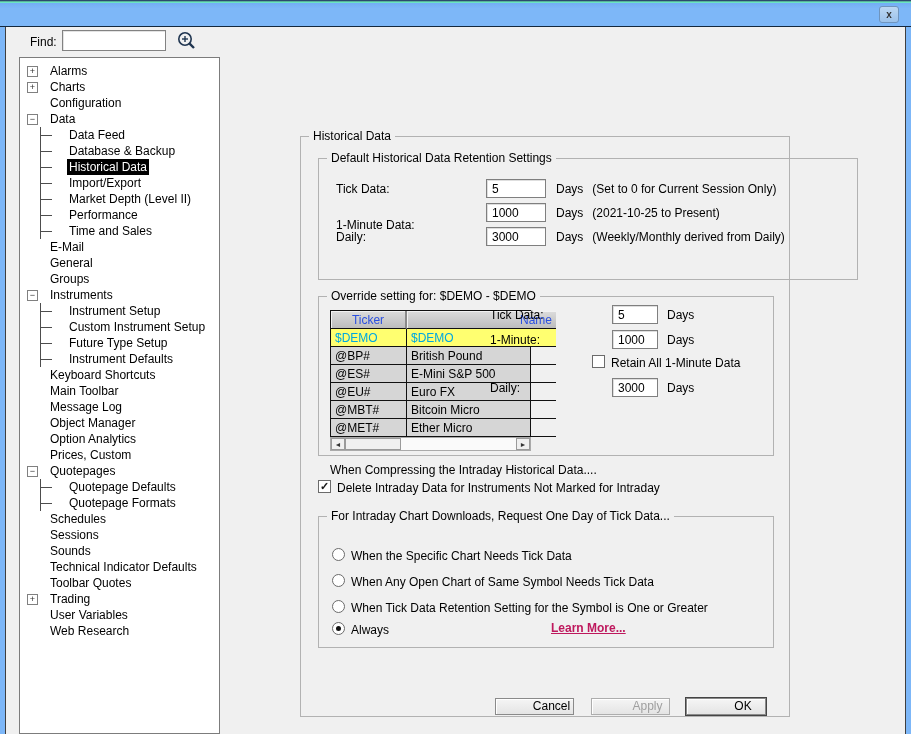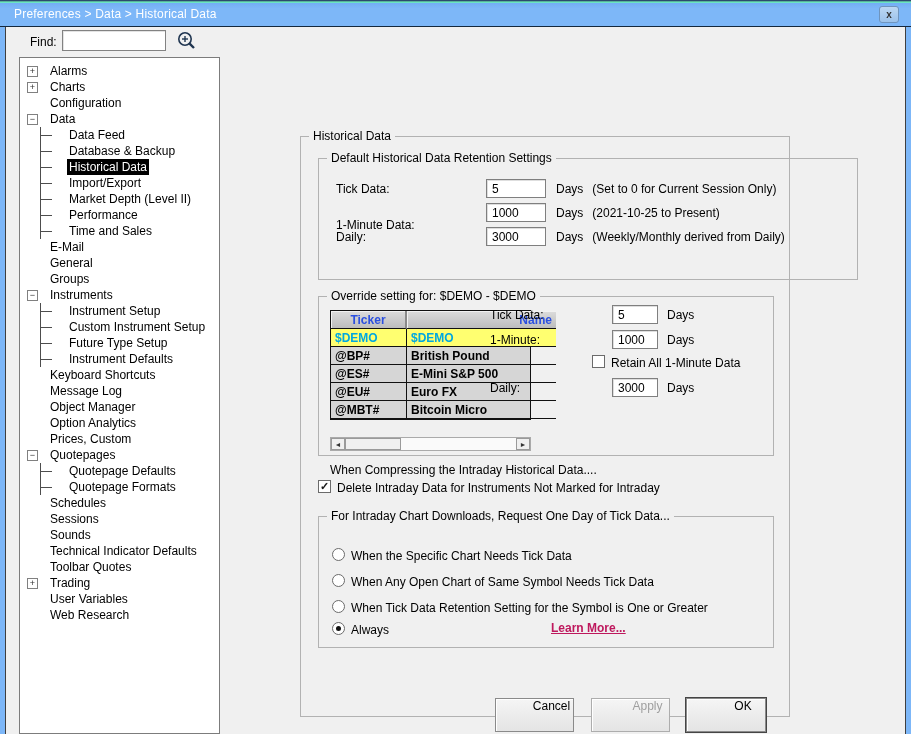--- a/index.html
+++ b/index.html
@@ -50,48 +50,47 @@
   .checkbox { position:absolute; width:13px; height:13px; background:#fff; border:1px solid #6b6b6b; 
               text-align:center; line-height:11px; font-size:11px; font-weight:bold; color:#1a1a1a; }
   .checkbox.checked::after { content:"\2713"; }
   .radio { position:absolute; width:13px; height:13px; border:1px solid #6b6b6b; border-radius:50%; background:#fff; }
   .radio.on::after { content:""; position:absolute; left:3px; top:3px; width:5px; height:5px; border-radius:50%; background:#111; }
   .link { position:absolute; color:#be185d; text-decoration:underline; white-space:nowrap; cursor:pointer;font-weight:bold; }
 
   
   .otable { position:absolute; left:330px; top:310px; width:201px; border:1px solid #111; background:#d6d6d6; }
   .orow { display:flex; height:18px; }
-  .ocell { border-right:1px solid #111; border-bottom:1px solid #111; padding:2px 4px 0 4px; overflow:hidden; white-space:nowrap;font-weight:bold; }
+  .ocell { border-right:1px solid #111; border-bottom:1px solid #111; padding:2px 4px 0 4px; overflow:hidden; white-space:nowrap; }
   .c-ticker { width:76px; flex:none; }
   .c-name { width:149px; flex:none; border-right:none; }
   .ohead .ocell { background:linear-gradient(180deg,#dcdcdc,#bdbdbd); color:#2b50e0; border-right:2px solid #8a8a8a;
                   border-bottom:1px solid #111; box-shadow:inset 1px 1px 0 #f2f2f2; }
   .ohead .c-ticker { text-align:center; }
   .ohead .c-name { text-align:right; border-right:none; }
   .orow.sel .ocell { background:#ffff70; color:#00a8e0; }
   .hscroll { position:absolute; left:330px; top:437px; width:201px; height:14px; background:#fafafa; border:1px solid #aaa; display:flex; }
   .sb-arrow { width:14px; height:12px; background:#f0f0f0; border:1px solid #9a9a9a; font-size:7px; line-height:11px; text-align:center; color:#333; flex:none; }
   .sb-thumb { width:56px; height:12px; background:#f0f0f0; border:1px solid #9a9a9a; flex:none; }
   .sb-track { flex:1; }
 
   
-  .btn { position:absolute; top:698px; height:34px; background:linear-gradient(180deg,#f5f5f5,#e4e4e4);
+  .btn { position:absolute; top:698px; height:17px; background:linear-gradient(180deg,#f5f5f5,#e4e4e4);
          border:1px solid #8a8a8a; box-shadow:inset 1px 1px 0 #fff; text-align:center; line-height:16px;
          font:12px "Liberation Sans",sans-serif; color:#000;padding-left:34px; }
   .btn-cancel { left:495px; width:79px; }
   .btn-apply { left:591px; width:79px; color:#9f9f9f; border-color:#adadad; }
   .btn-ok { left:686px; width:80px; box-shadow:inset 1px 1px 0 #fff, 0 0 0 1px #454545; }
 </style>
 </head>
 <body>
 
 <div class="window">
 
   <div class="titlebar">
-    <span class="title-text">Preferences &gt; Data &gt; Historical Data</span>
     <div class="close-btn">x</div>
   </div>
   <div class="frame-side frame-left"></div>
   <div class="frame-side frame-right"></div>
 
   <span class="find-label lbl">Find:</span>
   <input class="find-input" value="" style="">
   <svg class="find-icon" viewBox="0 0 21 21">
     <circle cx="9" cy="9" r="6.2" fill="none" stroke="#1f3550" stroke-width="1.6"></circle>
     <line x1="9" y1="6" x2="9" y2="12" stroke="#1f3550" stroke-width="1.4"></line>
@@ -176,20 +175,24 @@
           <span class="tlabel">Future Type Setup</span>
         </div>
         <div class="tree-row">
           <span class="dash"></span>
           <span class="tlabel">Instrument Defaults</span>
         </div>
       </div>
       <div class="tree-row">
         <span class="spacer"></span>
         <span class="tlabel">Keyboard Shortcuts</span>
+      </div>
+      <div class="tree-row">
+        <span class="spacer"></span>
+        <span class="tlabel">Main Toolbar</span>
       </div>
       <div class="tree-row">
         <span class="spacer"></span>
         <span class="tlabel">Message Log</span>
       </div>
       <div class="tree-row">
         <span class="spacer"></span>
         <span class="tlabel">Object Manager</span>
       </div>
       <div class="tree-row">
@@ -295,20 +298,24 @@
         <div class="ocell c-name">E-Mini S&amp;P 500</div>
       </div>
       <div class="orow">
         <div class="ocell c-ticker">@EU#</div>
         <div class="ocell c-name">Euro FX</div>
       </div>
       <div class="orow">
         <div class="ocell c-ticker">@MBT#</div>
         <div class="ocell c-name">Bitcoin Micro</div>
       </div>
+      <div class="orow">
+        <div class="ocell c-ticker">@MET#</div>
+        <div class="ocell c-name">Ether Micro</div>
+      </div>
     </div>
   <div class="hscroll">
     <div class="sb-arrow">◄</div>
     <div class="sb-thumb"></div>
     <div class="sb-track"></div>
     <div class="sb-arrow">►</div>
   </div>
 
   <span class="rlabel" style="left:490px; top:308px; width:118px;">Tick Data:</span>
   <input class="tinput" style="left: 612px; top: 305px; width: 46px; height: 19px;" value="5">

